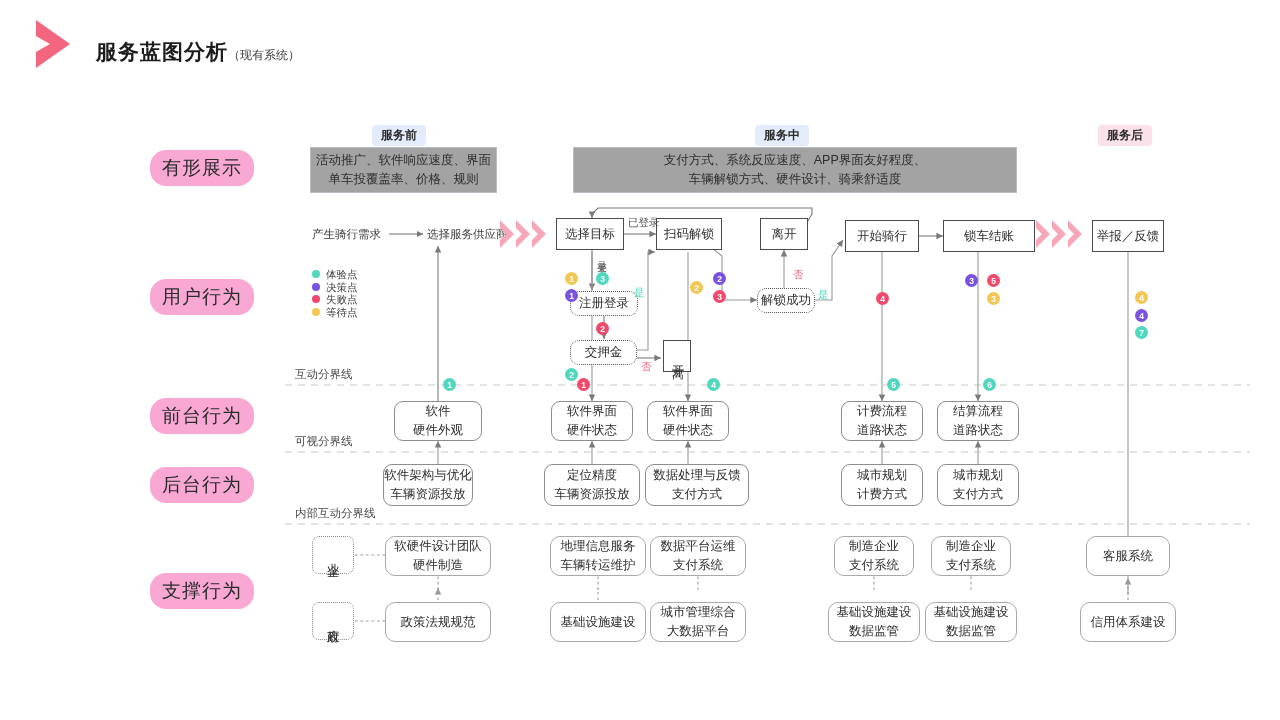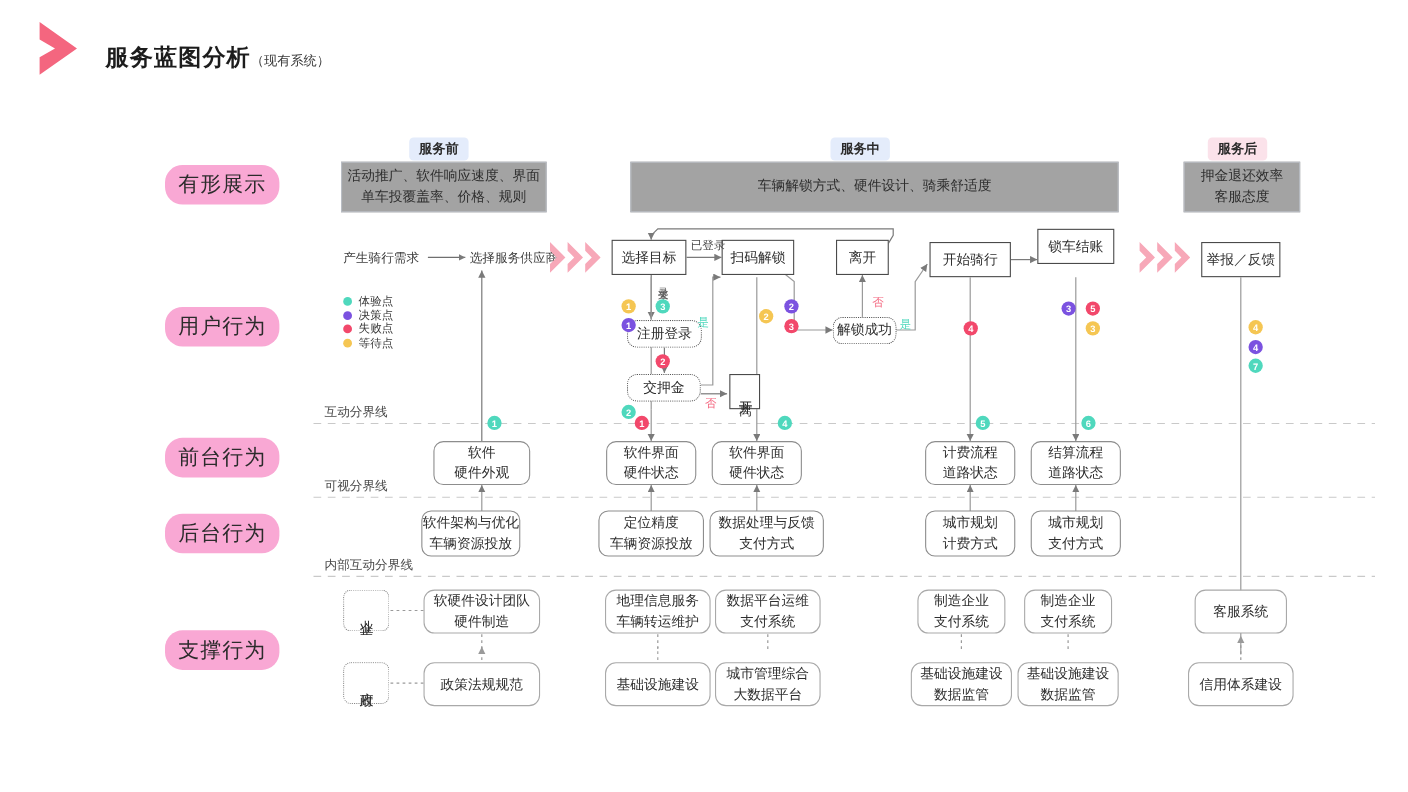--- a/index.html
+++ b/index.html
@@ -190,25 +190,22 @@
     </div>
   <div class="phase pink" style="left:1098px;top:125px;">
       <span>服务后</span>
     </div>
 
   <div class="evbox" style="left:310px;top:147px;width:185px;height:44px;">
     <span class="ln">活动推广、软件响应速度、界面</span>
     <span class="ln">单车投覆盖率、价格、规则</span>
   </div>
   <div class="evbox" style="left:573px;top:147px;width:442px;height:44px;">
+    <span class="ln">支付方式、系统反应速度、APP界面友好程度、</span>
     <span class="ln">车辆解锁方式、硬件设计、骑乘舒适度</span>
-  </div>
-  <div class="evbox" style="left:1076px;top:147px;width:104px;height:44px;">
-    <span class="ln">押金退还效率</span>
-    <span class="ln">客服态度</span>
   </div>
 
   <div class="flowtxt" style="left:312px;top:227px;">产生骑行需求</div>
   <div class="flowtxt" style="left:427px;top:227px;">选择服务供应商</div>
 
   <div class="chevgrp" style="left:498px;top:218px;">
     <svg width="50" height="32" viewBox="0 0 50 32">
       <path d="M2 2 L16 16 L2 30 L2 22 L8 16 L2 10 Z" fill="#f7a8b8"></path>
       <path d="M18 2 L32 16 L18 30 L18 22 L24 16 L18 10 Z" fill="#f7a8b8"></path>
       <path d="M34 2 L48 16 L34 30 L34 22 L40 16 L34 10 Z" fill="#f7a8b8"></path>
@@ -246,21 +243,21 @@
     </div>
   <div class="node strong" style="left:656px;top:218px;width:66px;height:32px;">
       <span>扫码解锁</span>
     </div>
   <div class="node strong" style="left:760px;top:218px;width:48px;height:32px;">
       <span>离开</span>
     </div>
   <div class="node strong" style="left:845px;top:220px;width:74px;height:32px;">
       <span>开始骑行</span>
     </div>
-  <div class="node strong" style="left:943px;top:208px;width:70px;height:32px;text-align:right;">
+  <div class="node strong" style="left:943px;top:220px;width:92px;height:32px;text-align:right;">
       <span>锁车结账</span>
     </div>
   <div class="node strong" style="left:1092px;top:220px;width:72px;height:32px;">
       <span>举报／反馈</span>
     </div>
 
   <div class="node dotted" style="left:570px;top:291px;width:68px;height:25px;">
       <span>注册登录</span>
     </div>
   <div class="node dotted" style="left:570px;top:340px;width:67px;height:25px;">

